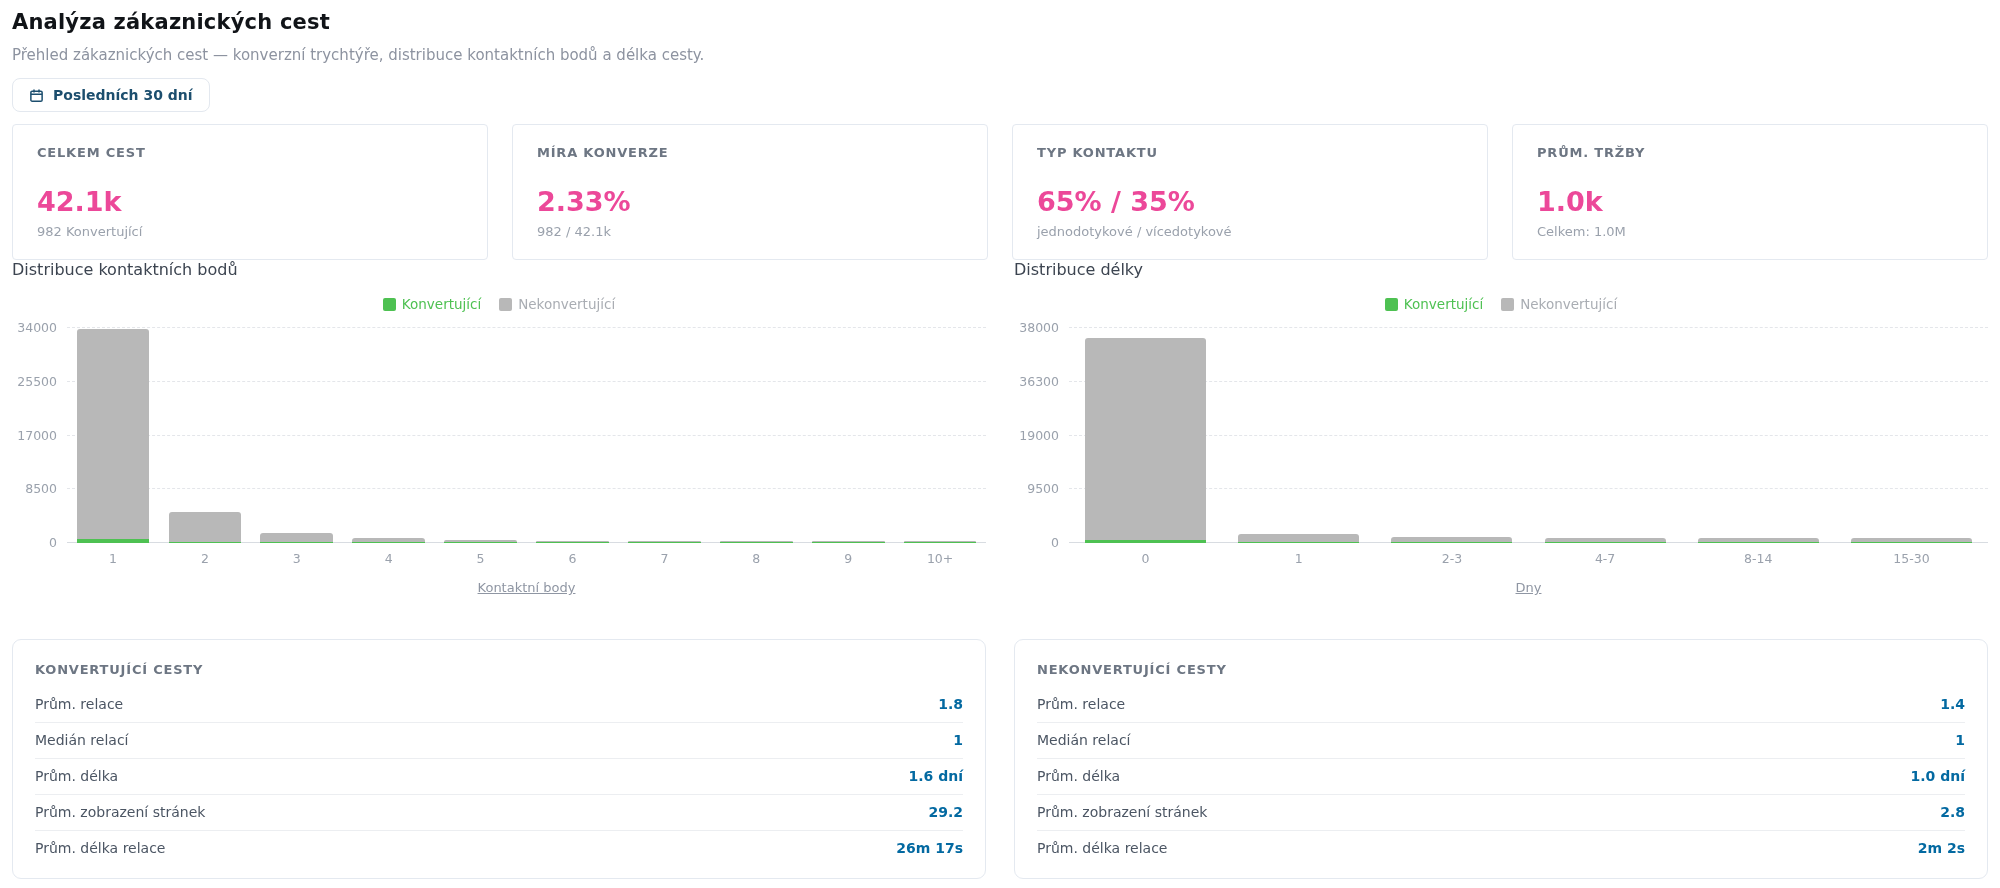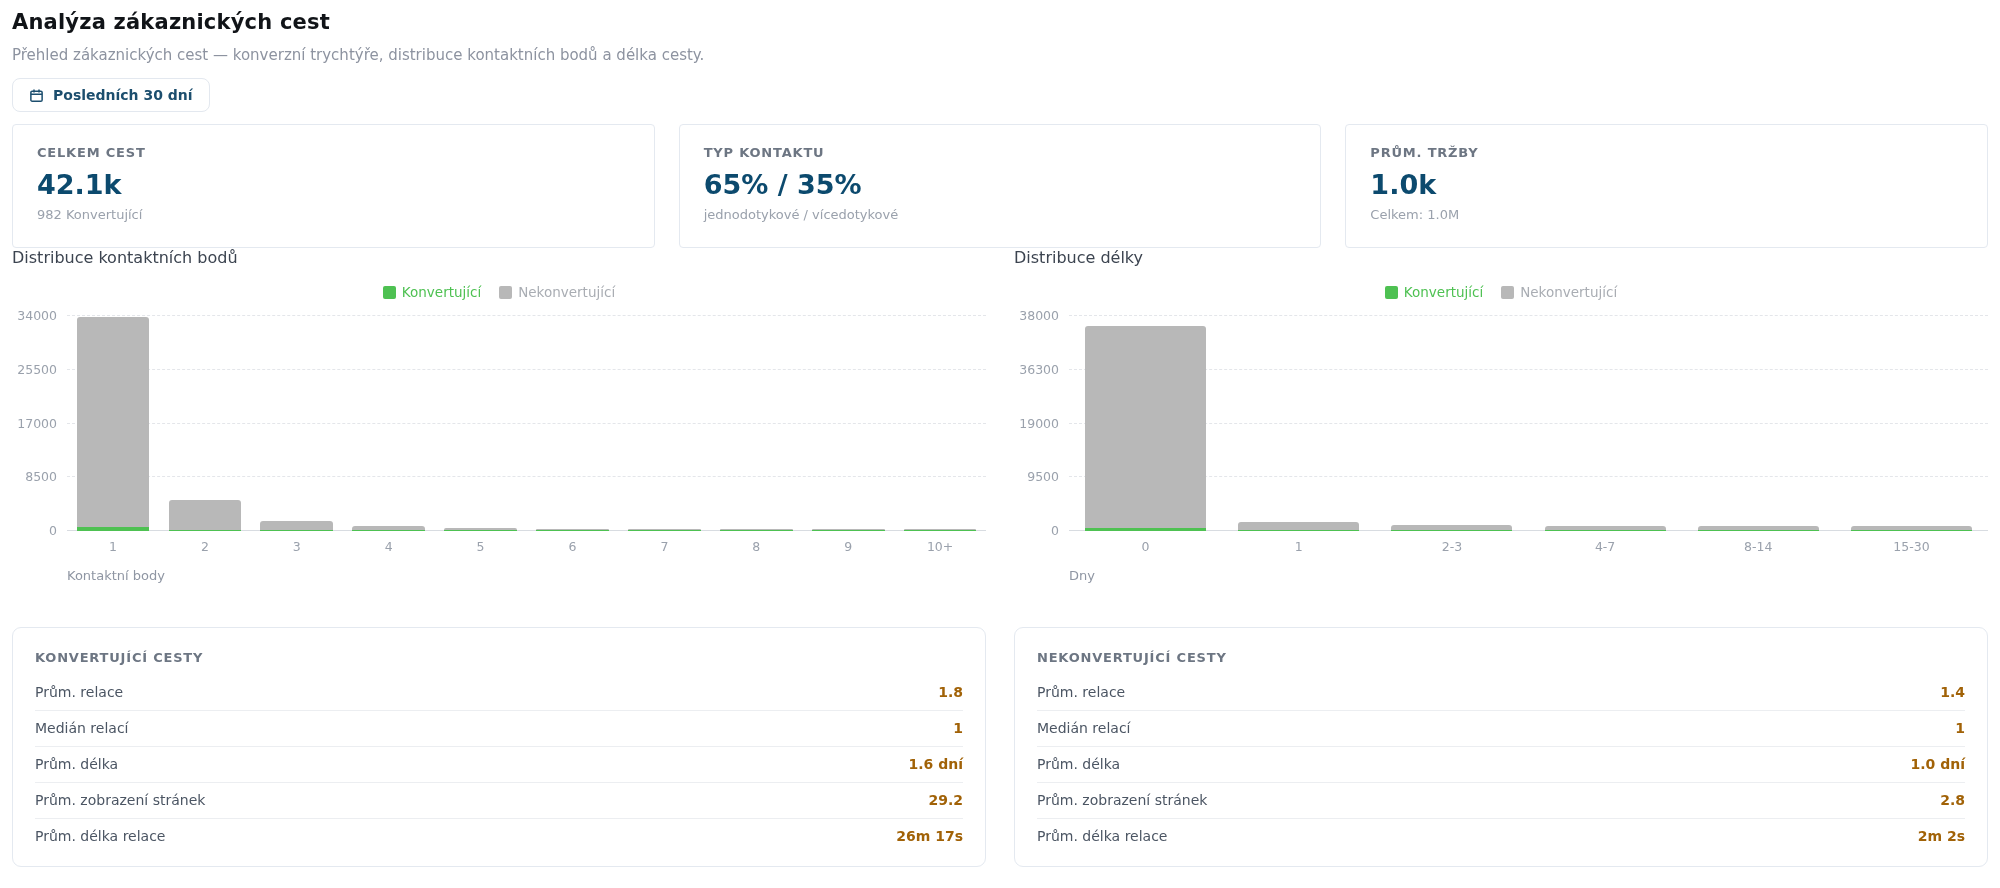--- a/index.html
+++ b/index.html
@@ -23,21 +23,21 @@
   }
   .date-btn svg { display:block; }
 
   
   .stats-row { display:flex; gap:24px; margin-top:12px; }
   .stat-card {
     flex:1; border:1px solid #e4e9f0; border-radius:4px; background:#fff;
     padding:20px 24px; min-height:124px;
   }
   .stat-label { font-size:13px; font-weight:600; color:#6d7683; letter-spacing:.8px; }
-  .stat-value { font-size:27px; font-weight:700; color:#0c4a6e; margin-top:9px; }
+  .stat-value { font-size:27px; font-weight:700; color:#ec4899; margin-top:26px; }
   .stat-sub { font-size:13px; color:#9aa1ac; margin-top:7px; }
 
   
   .charts-row { display:flex; gap:28px; }
   .chart-section { flex:1; min-width:0; }
   .chart-title { font-size:16px; color:#3c4450; }
   .legend { display:flex; justify-content:center; gap:18px; margin-top:17px; font-size:13.5px; }
   .legend-item { display:inline-flex; align-items:center; gap:6px; cursor:pointer; }
   .legend-swatch { width:13px; height:13px; border-radius:2px; display:inline-block; }
   .plot-wrap { margin-top:16px; }
@@ -47,36 +47,36 @@
   .ytick {
     position:absolute; right:calc(100% + 10px); width:44px; text-align:right;
     font-size:12.5px; color:#9aa1ac; line-height:16px;
   }
   .bars { position:absolute; inset:0; display:flex; align-items:flex-end; }
   .bar-slot { flex:1; height:100%; display:flex; align-items:flex-end; justify-content:center; }
   .bar { width:79%; height:100%; display:flex; flex-direction:column; justify-content:flex-end; }
   .seg-top { border-radius:3px 3px 0 0; }
   .xlabels { display:flex; margin-left:55px; margin-top:8px; }
   .xlabel { flex:1; text-align:center; font-size:12.5px; color:#9aa1ac; }
-  .axis-title { margin-left:55px; margin-top:14px; text-align:left; font-size:13px; color:#8f96a3; }
+  .axis-title { margin-left:55px; margin-top:14px; text-align:center; font-size:13px; color:#8f96a3;text-decoration:underline; }
 
   
   .tables-row { display:flex; gap:28px; margin-top:44px; }
   .table-card {
     flex:1; border:1px solid #e4e9f0; border-radius:9px; background:#fff;
     padding:18px 22px 12px 22px;
   }
   .table-title { font-size:13px; font-weight:600; color:#6d7683; letter-spacing:.8px; margin:4px 0 10px 0; }
   .t-row {
     display:flex; justify-content:space-between; align-items:center;
     padding:9px 0 10px 0; border-bottom:1px solid #eceef1; font-size:14px;
   }
   .t-row:last-child { border-bottom:none; }
   .t-label { color:#4b5563; }
-  .t-value { color:#a16207; font-weight:700; }
+  .t-value { color:#0369a1; font-weight:700; }
 </style>
 </head>
 <body>
 
 <div class="page">
 
   <h1 class="page-title">Analýza zákaznických cest</h1>
   <div class="page-subtitle">Přehled zákaznických cest — konverzní trychtýře, distribuce kontaktních bodů a délka cesty.</div>
 
   <div class="toolbar">
@@ -91,20 +91,25 @@
       </span>
       <span>Posledních 30 dní</span>
     </button>
   </div>
 
   <div class="stats-row">
     <div class="stat-card">
       <div class="stat-label">CELKEM CEST</div>
       <div class="stat-value">42.1k</div>
       <div class="stat-sub">982 Konvertující</div>
+    </div>
+    <div class="stat-card">
+      <div class="stat-label">MÍRA KONVERZE</div>
+      <div class="stat-value">2.33%</div>
+      <div class="stat-sub">982 / 42.1k</div>
     </div>
     <div class="stat-card">
       <div class="stat-label">TYP KONTAKTU</div>
       <div class="stat-value">65% / 35%</div>
       <div class="stat-sub">jednodotykové / vícedotykové</div>
     </div>
     <div class="stat-card">
       <div class="stat-label">PRŮM. TRŽBY</div>
       <div class="stat-value">1.0k</div>
       <div class="stat-sub">Celkem: 1.0M</div>

